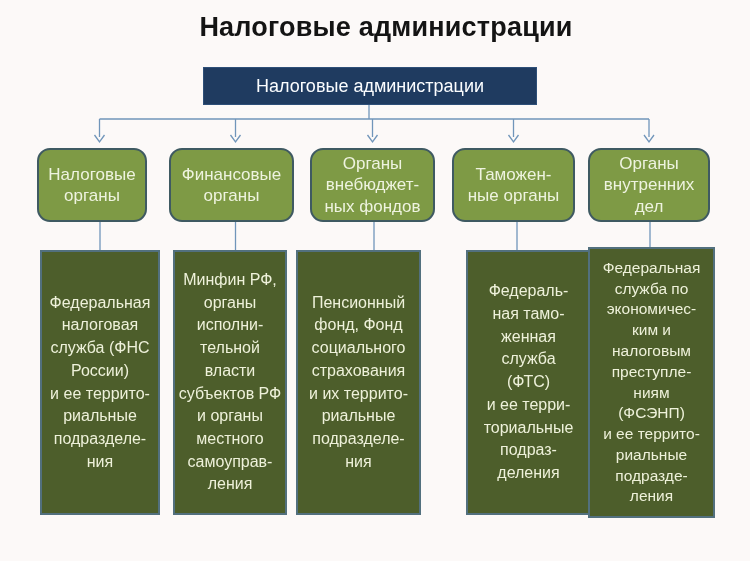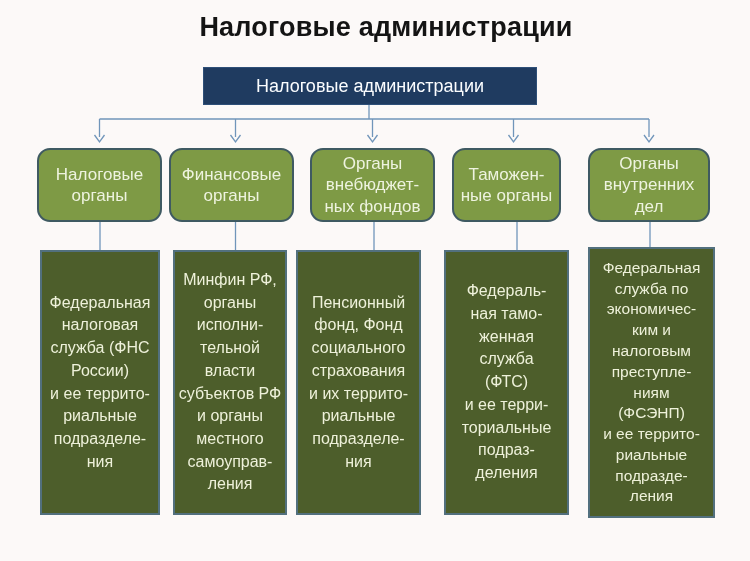--- a/index.html
+++ b/index.html
@@ -23,36 +23,36 @@
     display:flex;align-items:center;justify-content:center;
   }
   .connectors{position:absolute;left:0;top:0;width:750px;height:561px;pointer-events:none;}
   .lvl2{
     position:absolute;top:148px;height:74px;box-sizing:border-box;
     background:#7e9a45;border:2px solid #3f5a62;border-radius:13px;
     color:#eef3df;font-size:17px;line-height:1.26;
     display:flex;align-items:center;justify-content:center;
     text-align:center;white-space:pre-line;
   }
-  .b1{left:37px;width:125px}
+  .b1{left:37px;width:110px}
   .b2{left:169px;width:125px}
   .b3{left:310px;width:125px}
-  .b4{left:452px;width:109px}
+  .b4{left:452px;width:123px}
   .b5{left:588px;width:122px}
   .lvl3{
     position:absolute;top:250px;height:265px;box-sizing:border-box;
     background:#4d5e2b;border:2px solid #52707e;
     color:#eef1da;font-size:16px;line-height:1.42;
     display:flex;align-items:center;justify-content:center;
     text-align:center;white-space:pre-line;
   }
   .c1{left:40px;width:120px}
   .c2{left:173px;width:114px}
   .c3{left:296px;width:125px}
-  .c4{left:444px;width:125px}
+  .c4{left:466px;width:125px}
   .c5{left:588px;width:127px;top:247px;height:271px;font-size:15.5px;line-height:1.34}
 </style>
 </head>
 <body>
 
 <div class="title">Налоговые администрации</div>
 
 <svg class="connectors" viewBox="0 0 750 561" xmlns="http://www.w3.org/2000/svg">
   <g stroke="#7095ba" stroke-width="1.3" fill="none">
 

